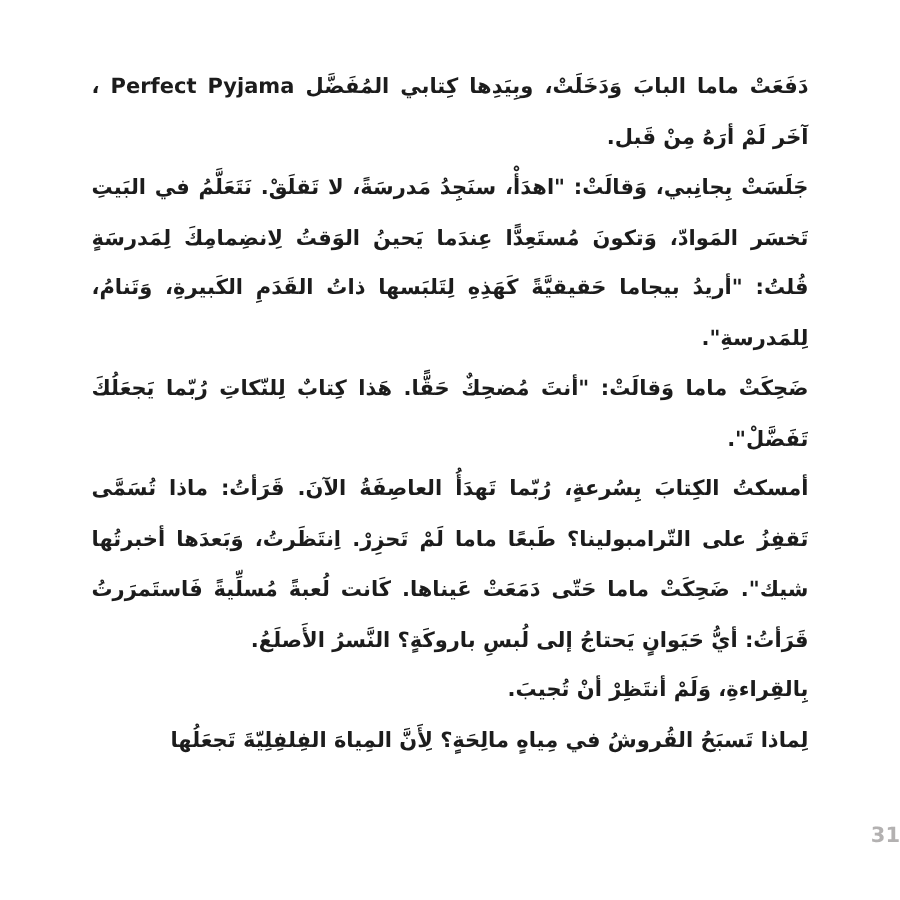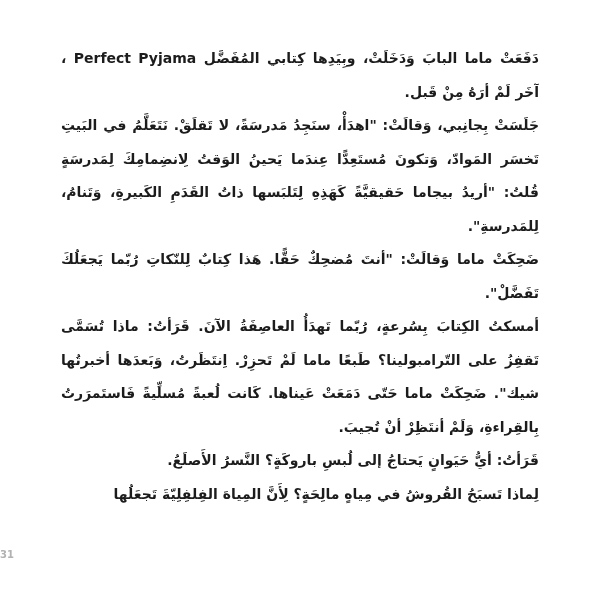--- a/index.html
+++ b/index.html
@@ -35,23 +35,23 @@
     text-align-last: justify;
   }
   .line.e {
     text-align: right;
   }
   .page-number {
     position: absolute;
     top: 549px;
     left: 0;
     right: 0;
-    text-align: left;
+    text-align: right;
     direction: ltr;
-    font-size: 10px;
+    font-size: 14px;
     font-weight: bold;
     color: #b3b1b1;
     font-family: "DejaVu Sans", sans-serif;
   }
 </style>
 </head>
 <body>
 
 <div class="page">
   <div class="text-block">
@@ -59,18 +59,18 @@
     <div class="line e">آخَر لَمْ أرَهُ مِنْ قَبل.</div>
     <div class="line j">جَلَسَتْ بِجانِبي، وَقالَتْ: "اهدَأْ، سنَجِدُ مَدرسَةً، لا تَقلَقْ. نَتَعَلَّمُ في البَيتِ كَيْ لا</div>
     <div class="line j">تَخسَر المَوادّ، وَتكونَ مُستَعِدًّا عِندَما يَحينُ الوَقتُ لِانضِمامِكَ لِمَدرسَةٍ جَديدَةٍ".</div>
     <div class="line j">قُلتُ: "أريدُ بيجاما حَقيقيَّةً كَهَذِهِ لِتَلبَسها ذاتُ القَدَمِ الكَبيرةِ، وَتَنامُ، وَأعودَ</div>
     <div class="line e">لِلمَدرسةِ".</div>
     <div class="line j">ضَحِكَتْ ماما وَقالَتْ: "أنتَ مُضحِكٌ حَقًّا. هَذا كِتابٌ لِلنّكاتِ رُبّما يَجعَلُكَ تَهدَأُ،</div>
     <div class="line e">تَفَضَّلْ".</div>
     <div class="line j">أمسكتُ الكِتابَ بِسُرعةٍ، رُبّما تَهدَأُ العاصِفَةُ الآنَ. قَرَأتُ: ماذا تُسَمَّى البَقَرةُ الَّتي</div>
     <div class="line j">تَقفِزُ على التّرامبولينا؟ طَبعًا ماما لَمْ تَحزِرْ. اِنتَظَرتُ، وَبَعدَها أخبرتُها "ميلك</div>
     <div class="line j">شيك". ضَحِكَتْ ماما حَتّى دَمَعَتْ عَيناها. كَانت لُعبةً مُسلِّيةً فَاستَمرَرتُ</div>
+    <div class="line e">قَرَأتُ: أيُّ حَيَوانٍ يَحتاجُ إلى لُبسِ باروكَةٍ؟ النَّسرُ الأَصلَعُ.</div>
     <div class="line e">بِالقِراءةِ، وَلَمْ أنتَظِرْ أنْ تُجيبَ.</div>
-    <div class="line e">قَرَأتُ: أيُّ حَيَوانٍ يَحتاجُ إلى لُبسِ باروكَةٍ؟ النَّسرُ الأَصلَعُ.</div>
     <div class="line e">لِماذا تَسبَحُ القُروشُ في مِياهٍ مالِحَةٍ؟ لِأَنَّ المِياهَ الفِلفِلِيّةَ تَجعَلُها تَعطِسُ.</div>
   </div>
   <div class="page-number">31</div>
 </div>
 
 </body></html>

